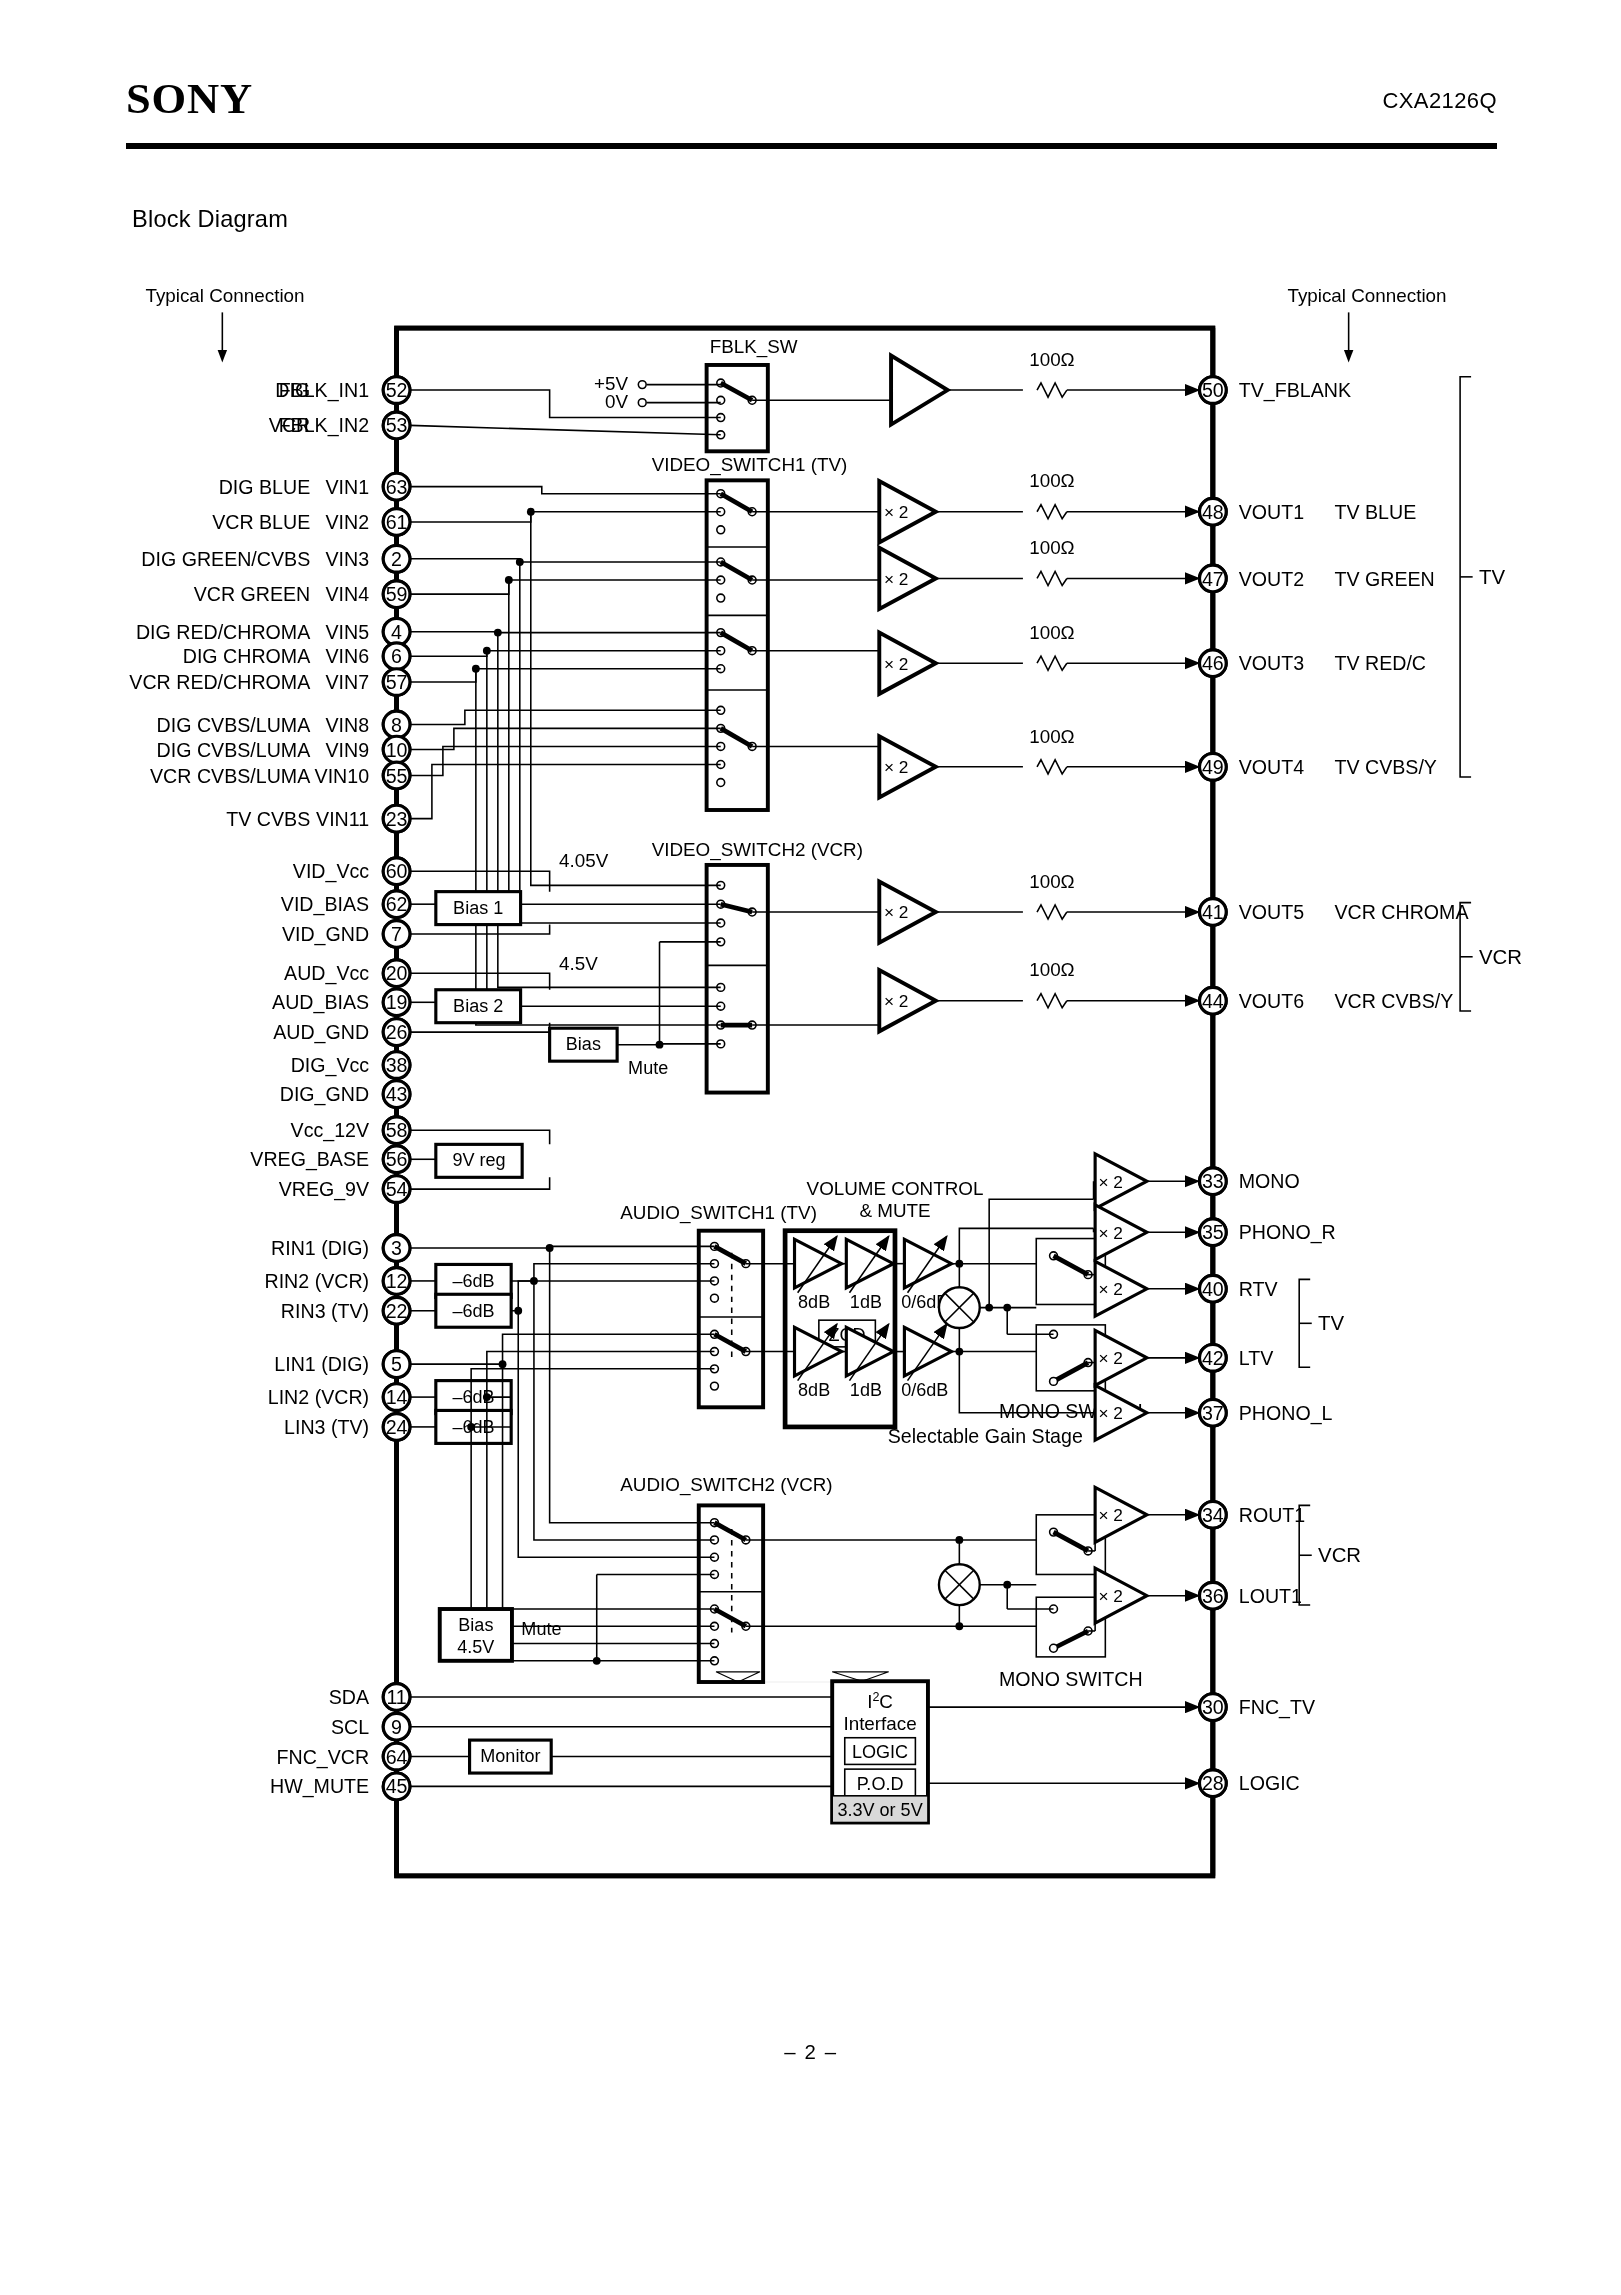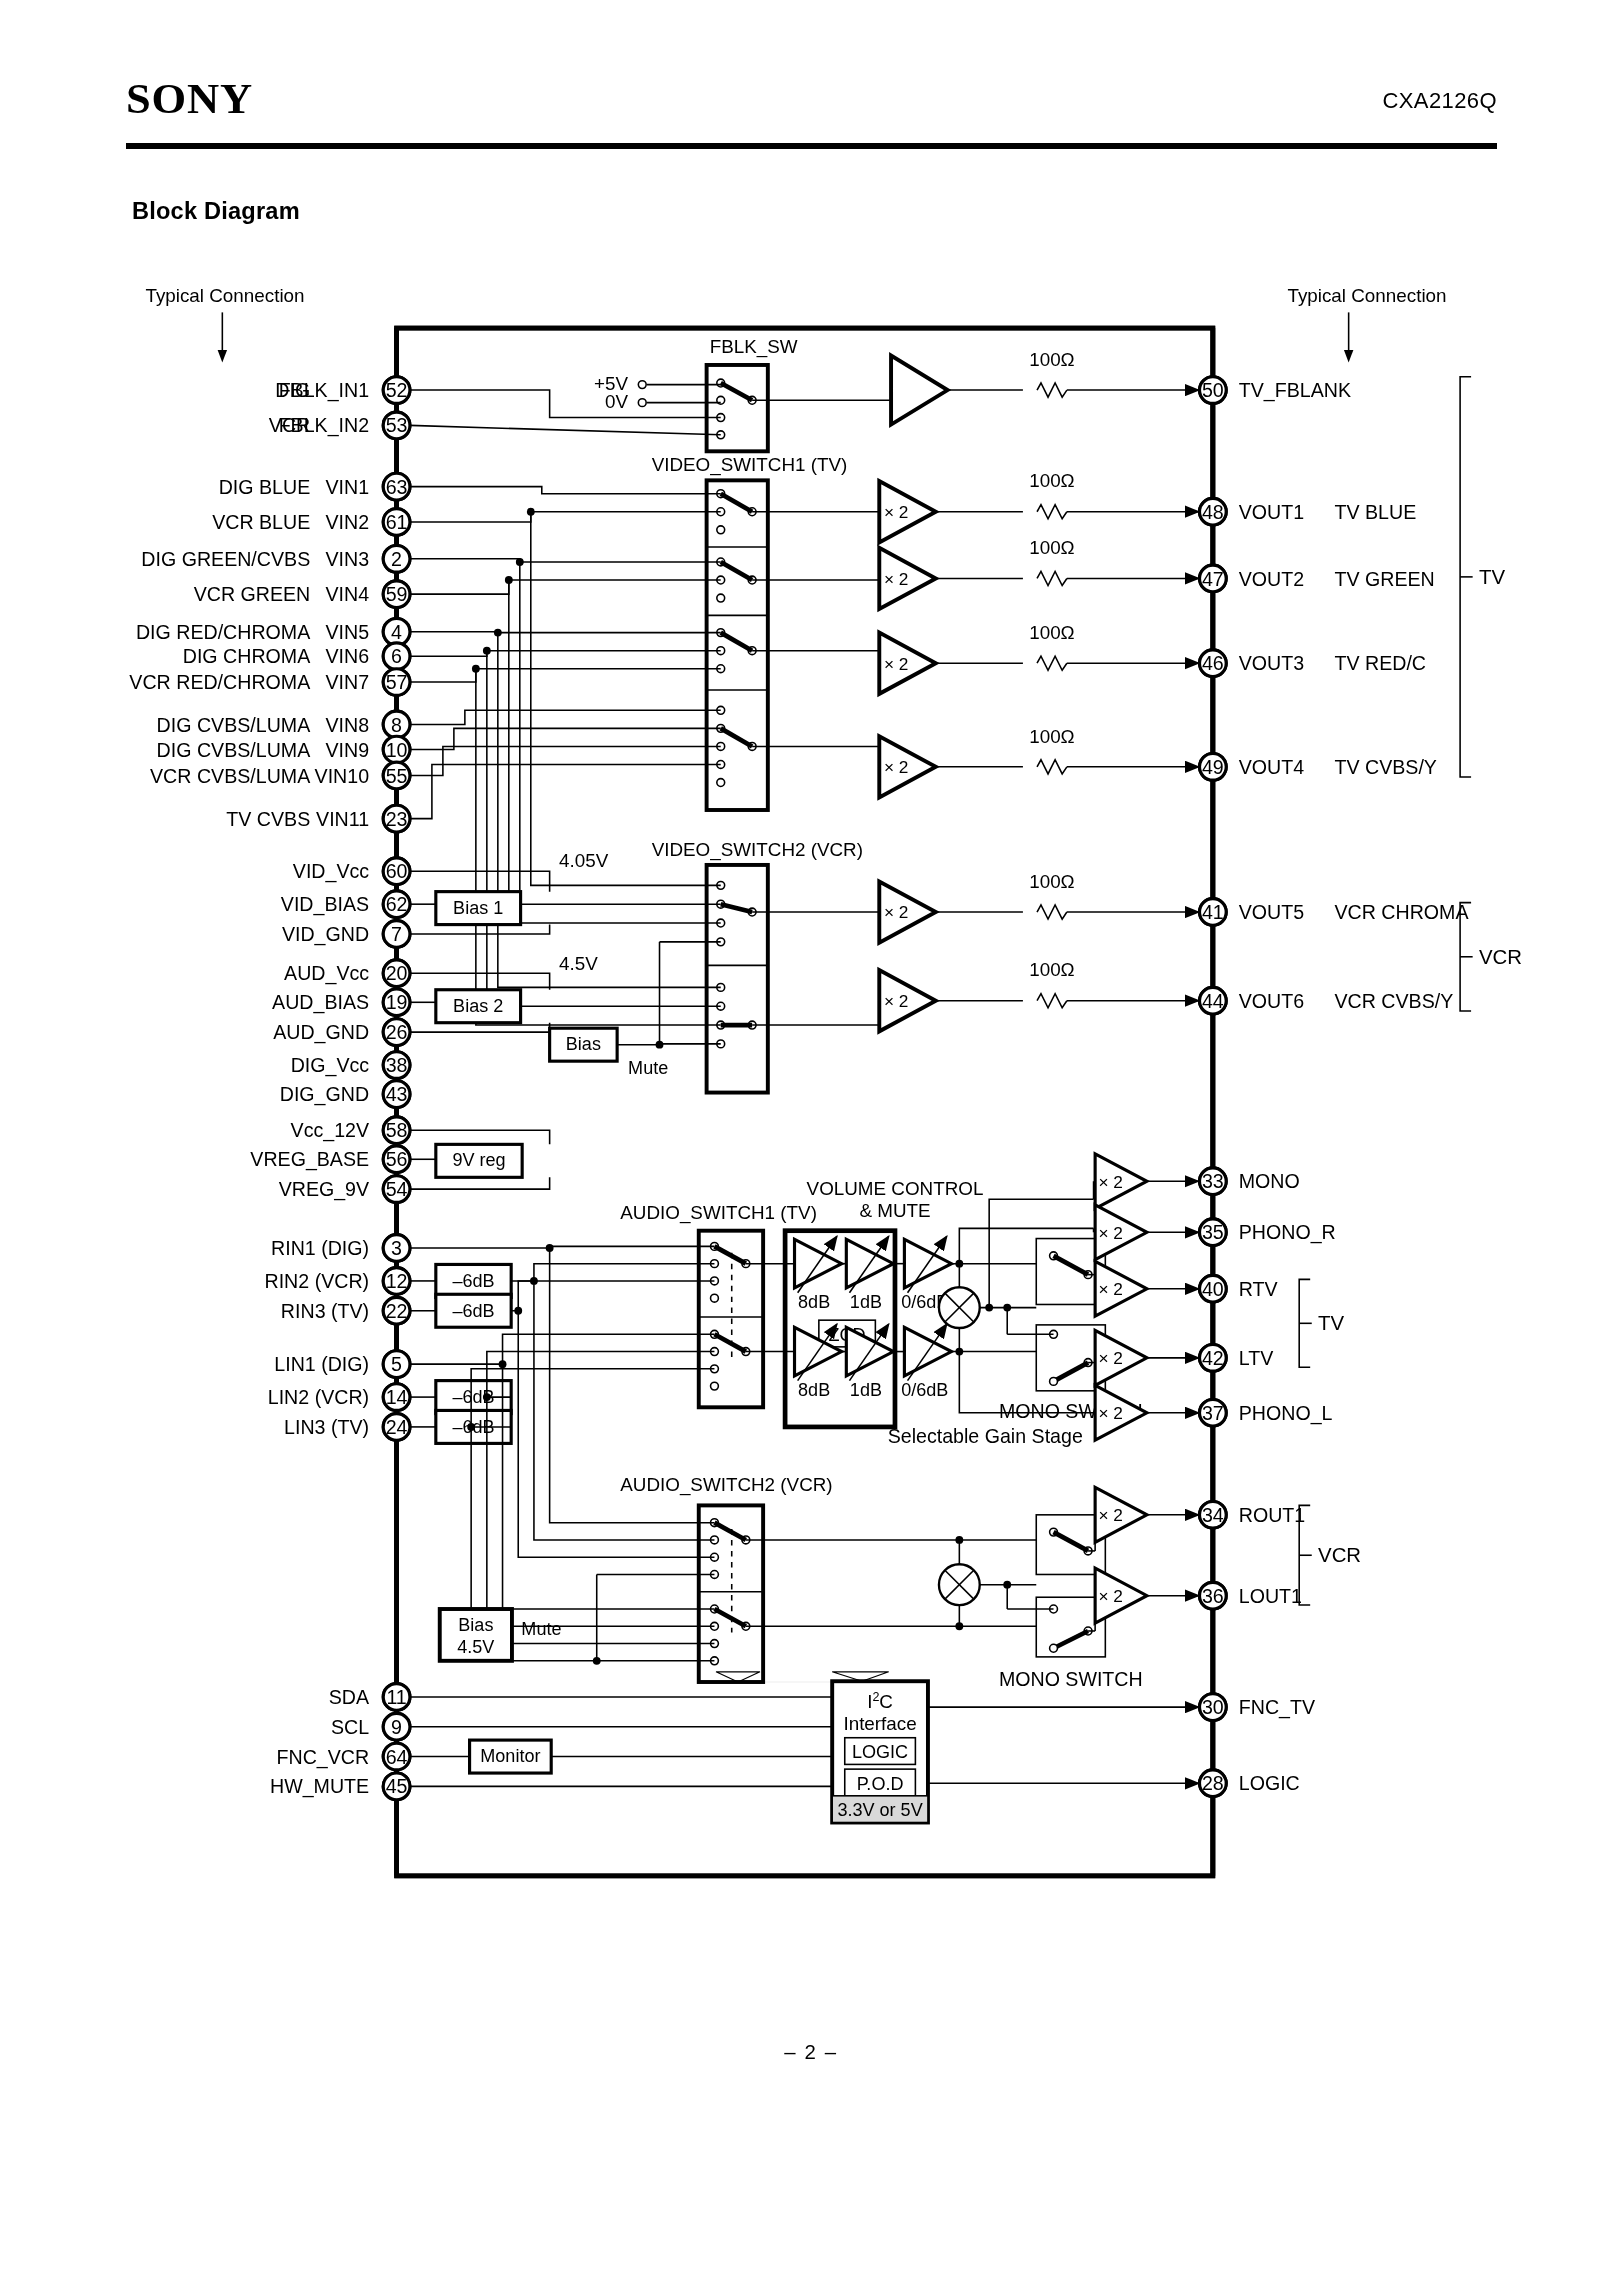--- a/index.html
+++ b/index.html
@@ -4,21 +4,21 @@
 <title>CXA2126Q Block Diagram</title>
 <style>
   html,body{margin:0;padding:0;background:#fff;}
   body{width:1622px;height:2295px;font-family:"Liberation Sans",sans-serif;color:#000;}
   .page{position:relative;width:1622px;height:1713px;}
   .hdr{position:absolute;left:126px;top:75px;width:1371px;}
   .sony{font-family:"Liberation Serif",serif;font-weight:bold;font-size:42px;letter-spacing:0.8px;
         float:left;transform:scaleX(1.06);transform-origin:left center;}
   .part{float:right;font-size:22px;letter-spacing:0.4px;padding-top:12.6px;}
   .rule{position:absolute;left:126px;top:143px;width:1371px;height:5.5px;background:#000;}
-  .title{position:absolute;left:132px;top:198px;font-size:23.6px;font-weight:bold;letter-spacing:0.2px;}
+  .title{position:absolute;left:132px;top:206px;font-size:23.6px;font-weight:normal;letter-spacing:0.2px;}
   .foot{position:absolute;left:0;top:2041px;width:1622px;text-align:center;font-size:20.4px;letter-spacing:1.6px;}
   svg{position:absolute;left:0;top:0;}
   text{font-family:"Liberation Sans",sans-serif;}
 </style>
 </head>
 <body>
 
 <div class="page">
 
   <div class="hdr">

